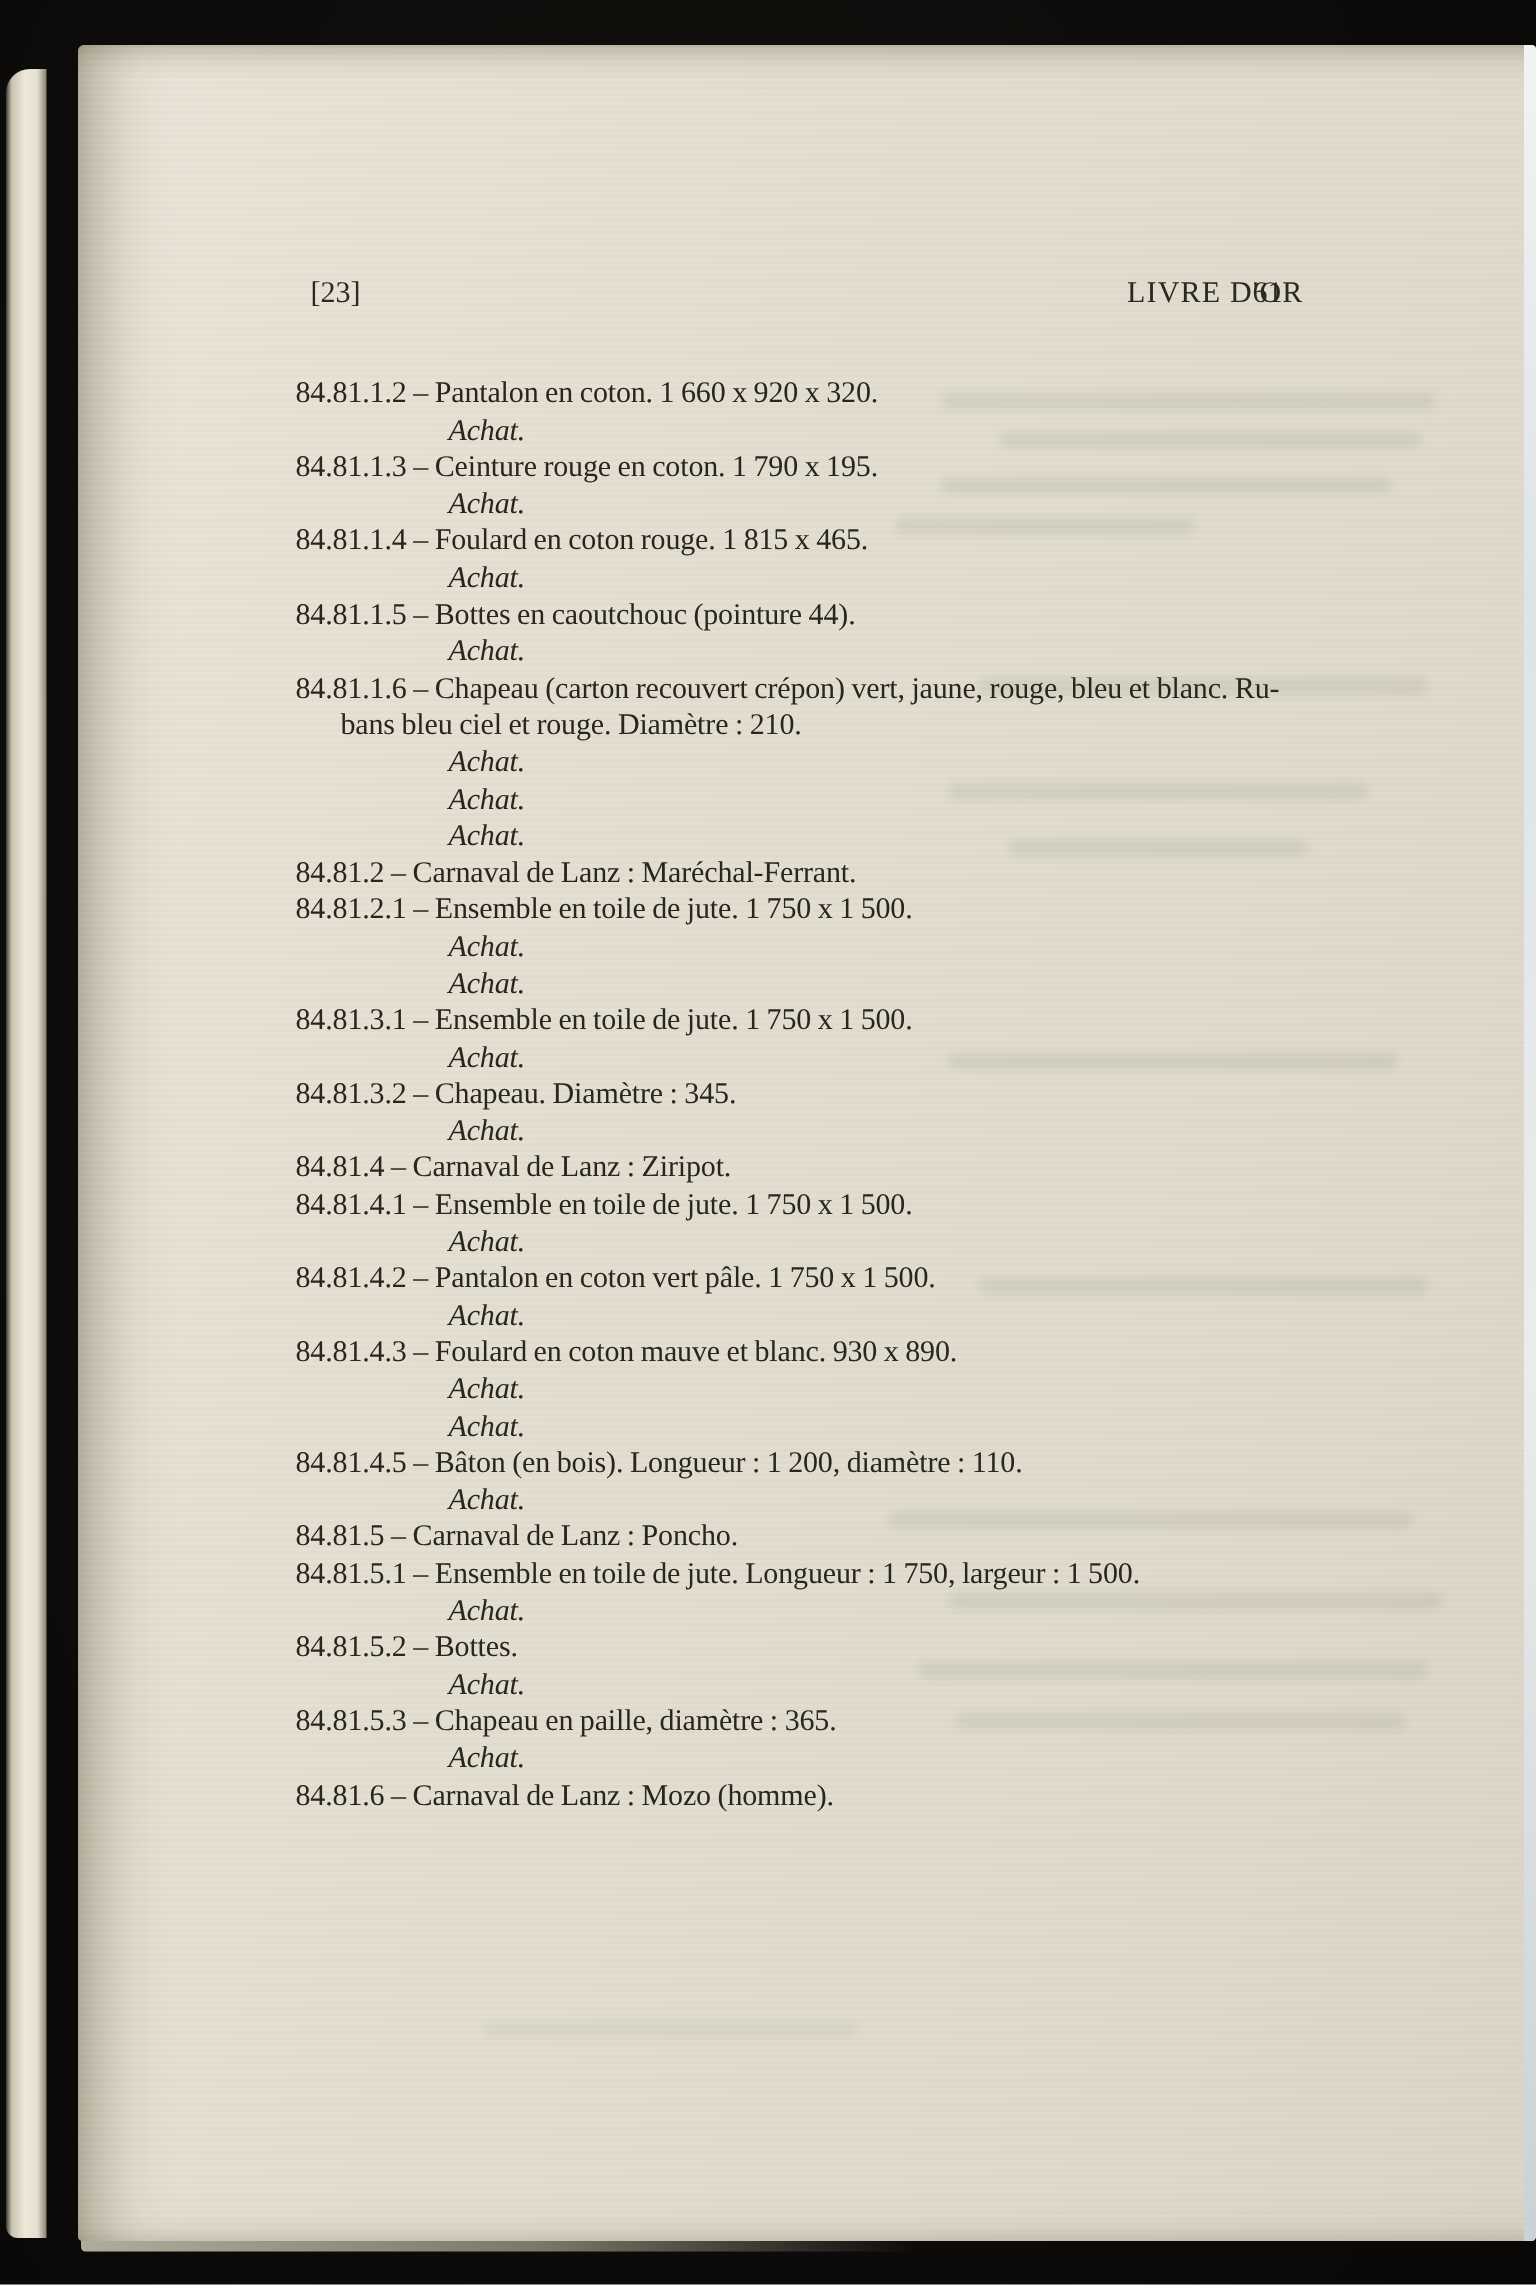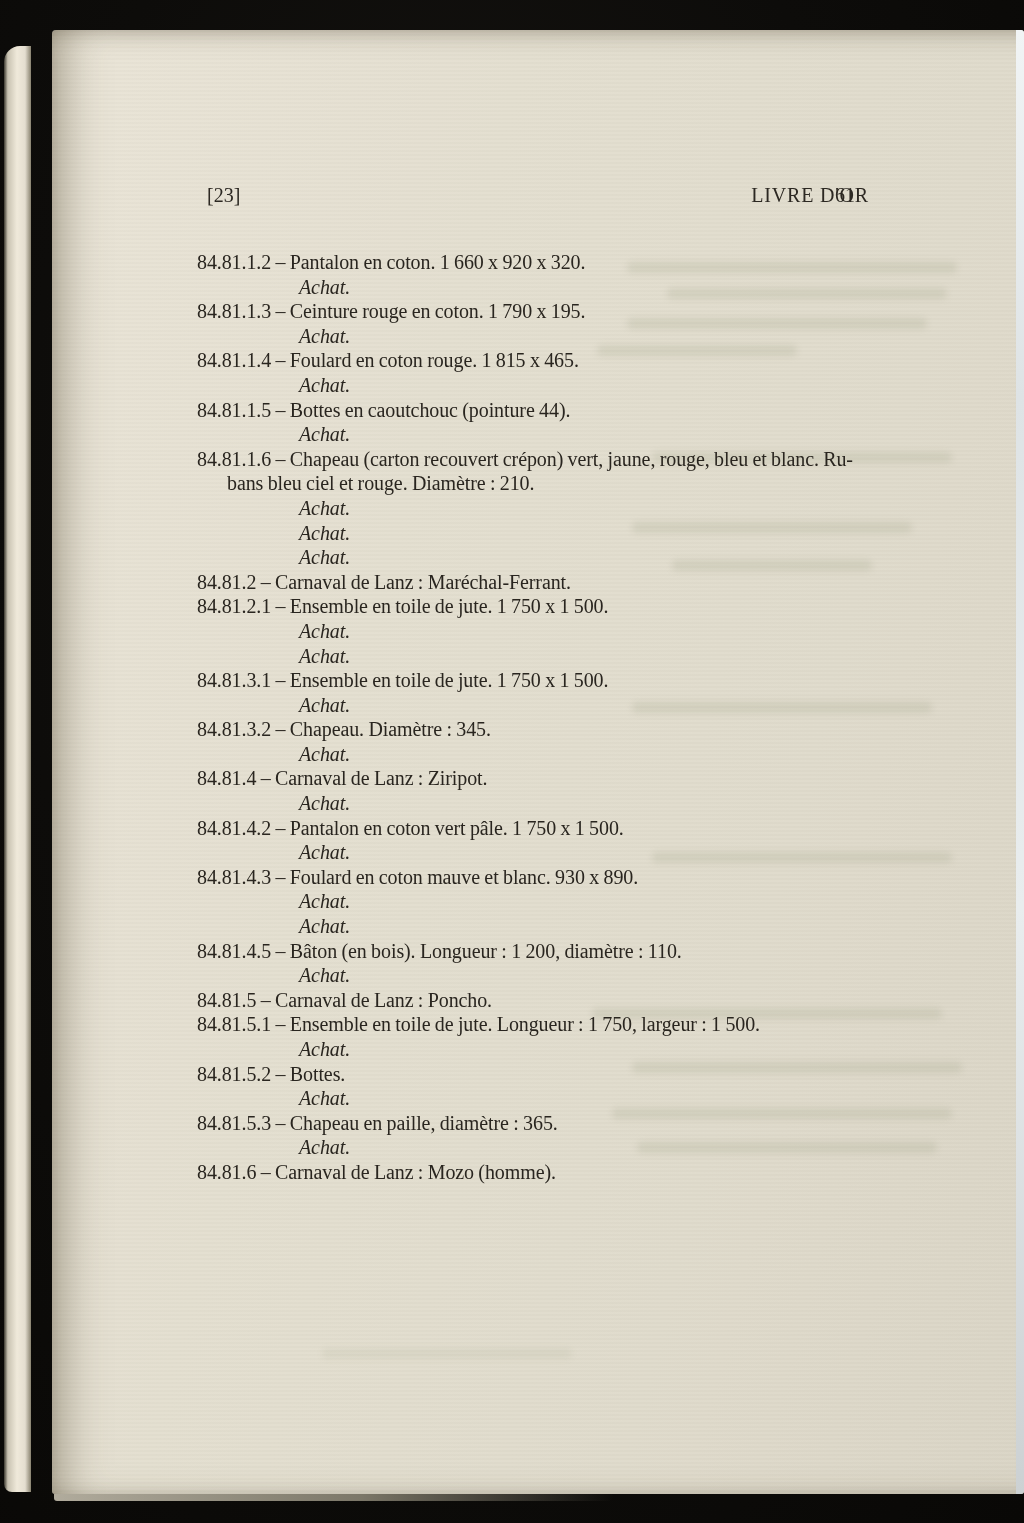--- a/index.html
+++ b/index.html
@@ -165,20 +165,21 @@
     <div class="entry-line"><span class="num">84.81.3.2</span><span class="dash"> – </span><span class="desc">Chapeau. Diamètre : 345.</span></div>
     <div class="achat">Achat.</div>
   </div>
 
   <div class="entry">
     <div class="entry-line"><span class="num">84.81.4</span><span class="dash"> – </span><span class="desc">Carnaval de Lanz : Ziripot.</span></div>
 
   </div>
 
   <div class="entry">
+    <div class="entry-line"><span class="num">84.81.4.1</span><span class="dash"> – </span><span class="desc">Ensemble en toile de jute. 1 750 x 1 500.</span></div>
     <div class="achat">Achat.</div>
   </div>
 
   <div class="entry">
     <div class="entry-line"><span class="num">84.81.4.2</span><span class="dash"> – </span><span class="desc">Pantalon en coton vert pâle. 1 750 x 1 500.</span></div>
     <div class="achat">Achat.</div>
   </div>
 
   <div class="entry">
     <div class="entry-line"><span class="num">84.81.4.3</span><span class="dash"> – </span><span class="desc">Foulard en coton mauve et blanc. 930 x 890.</span></div>

